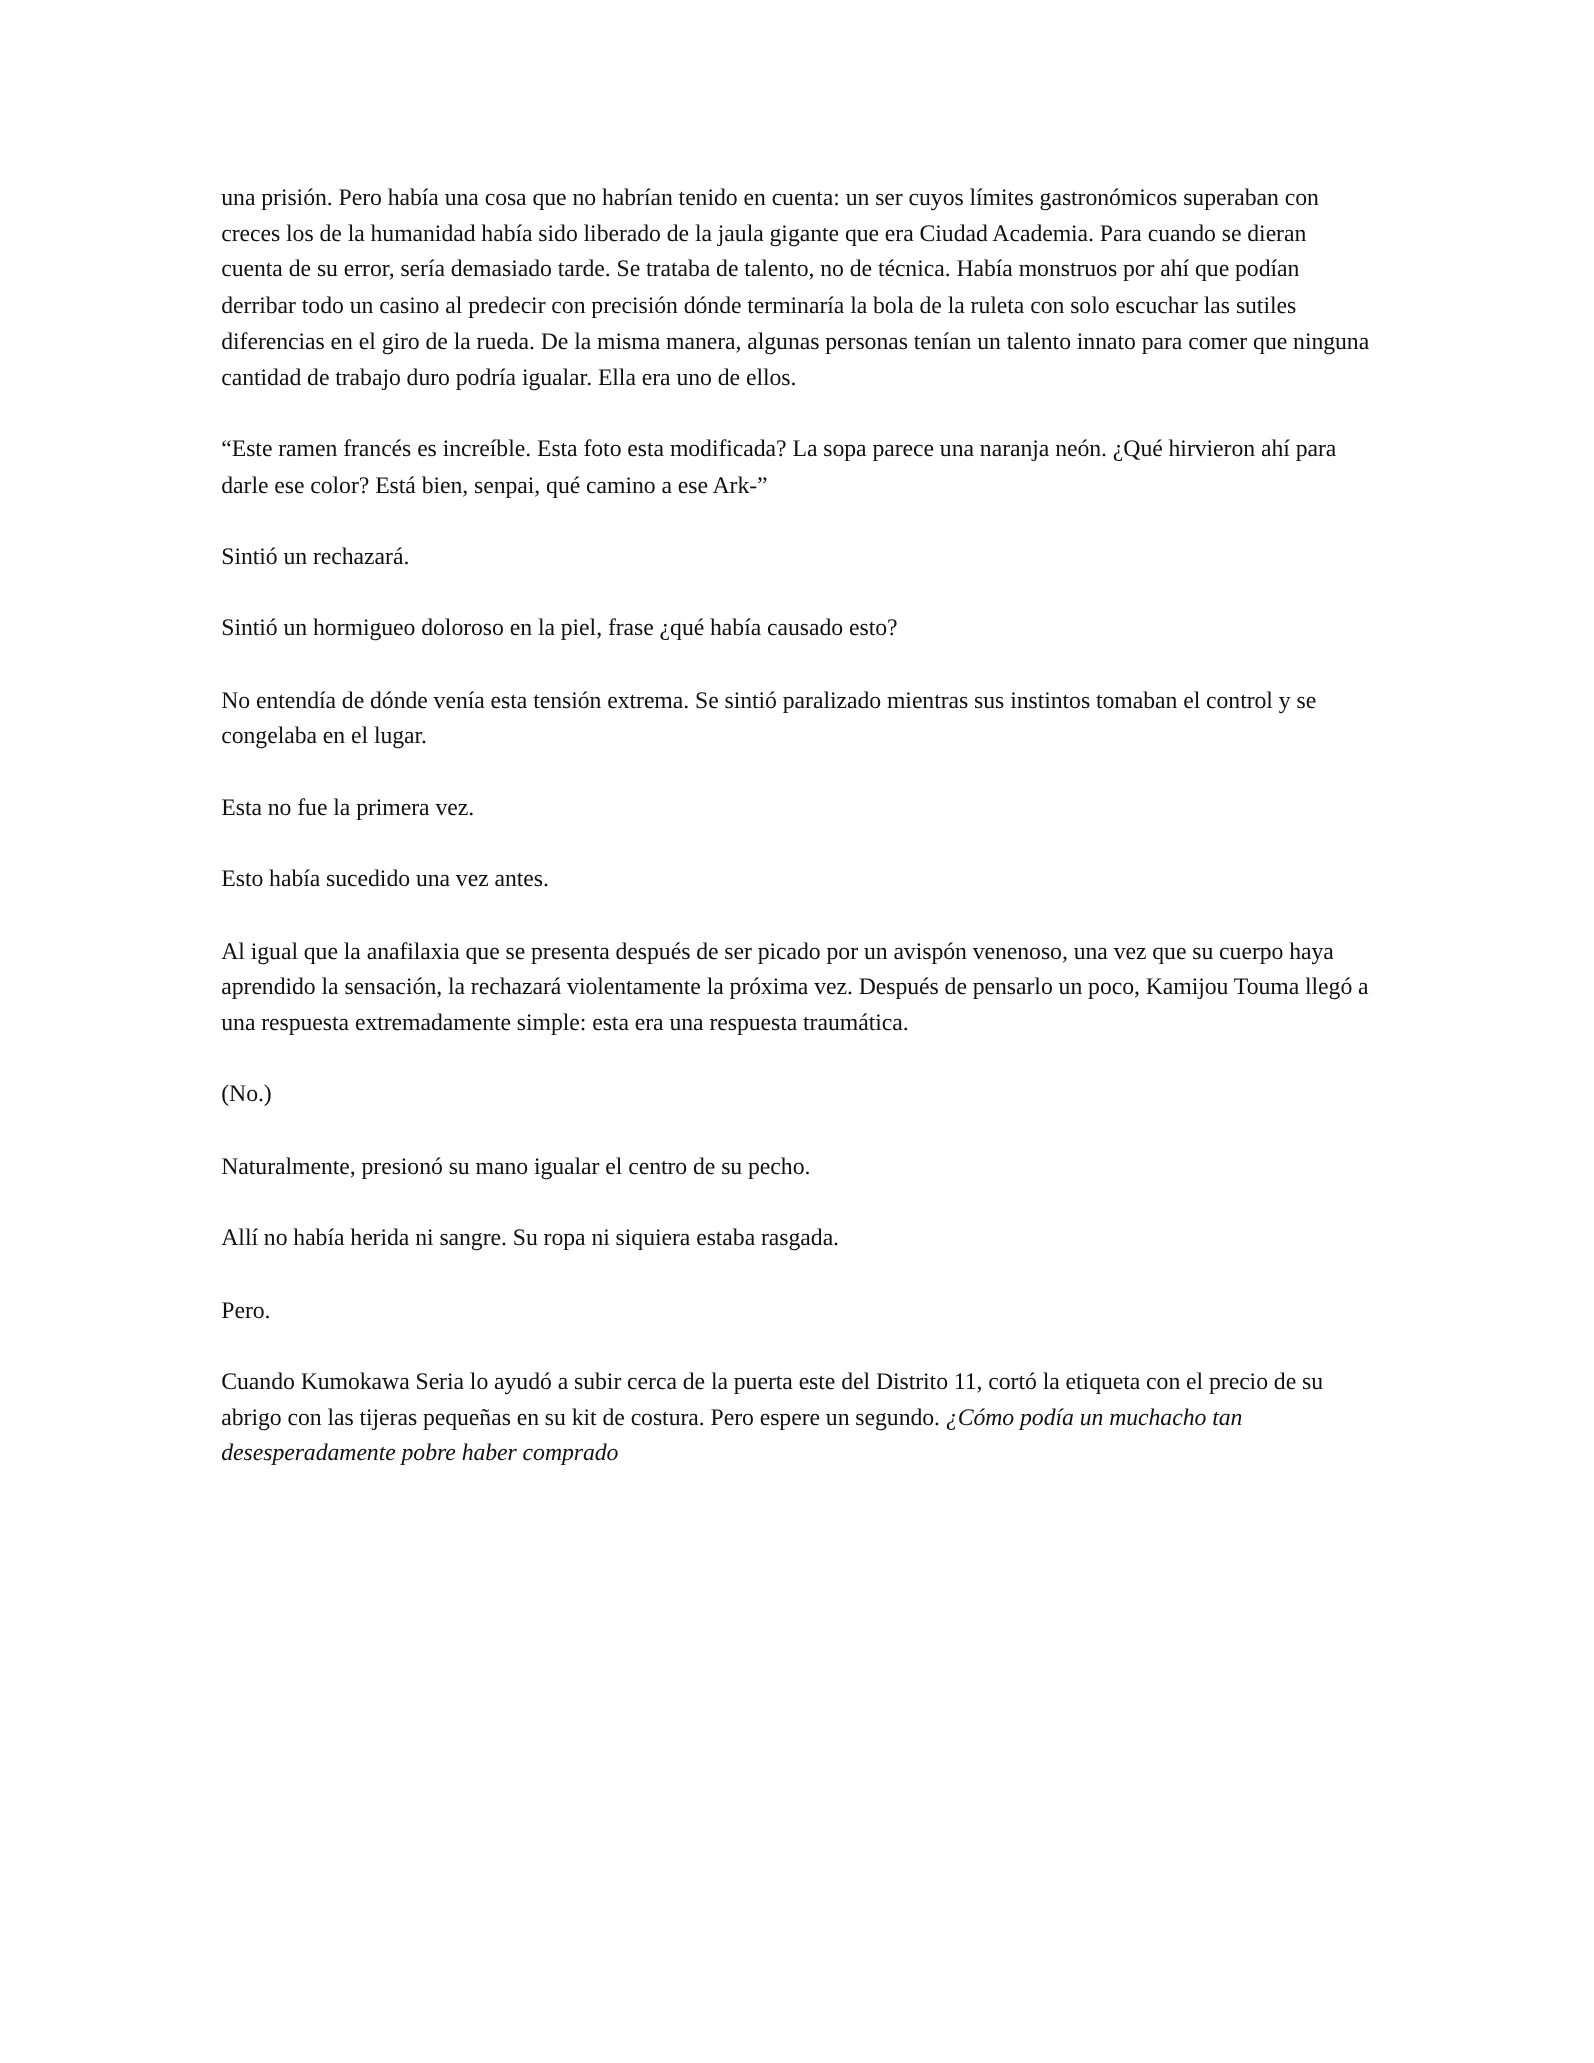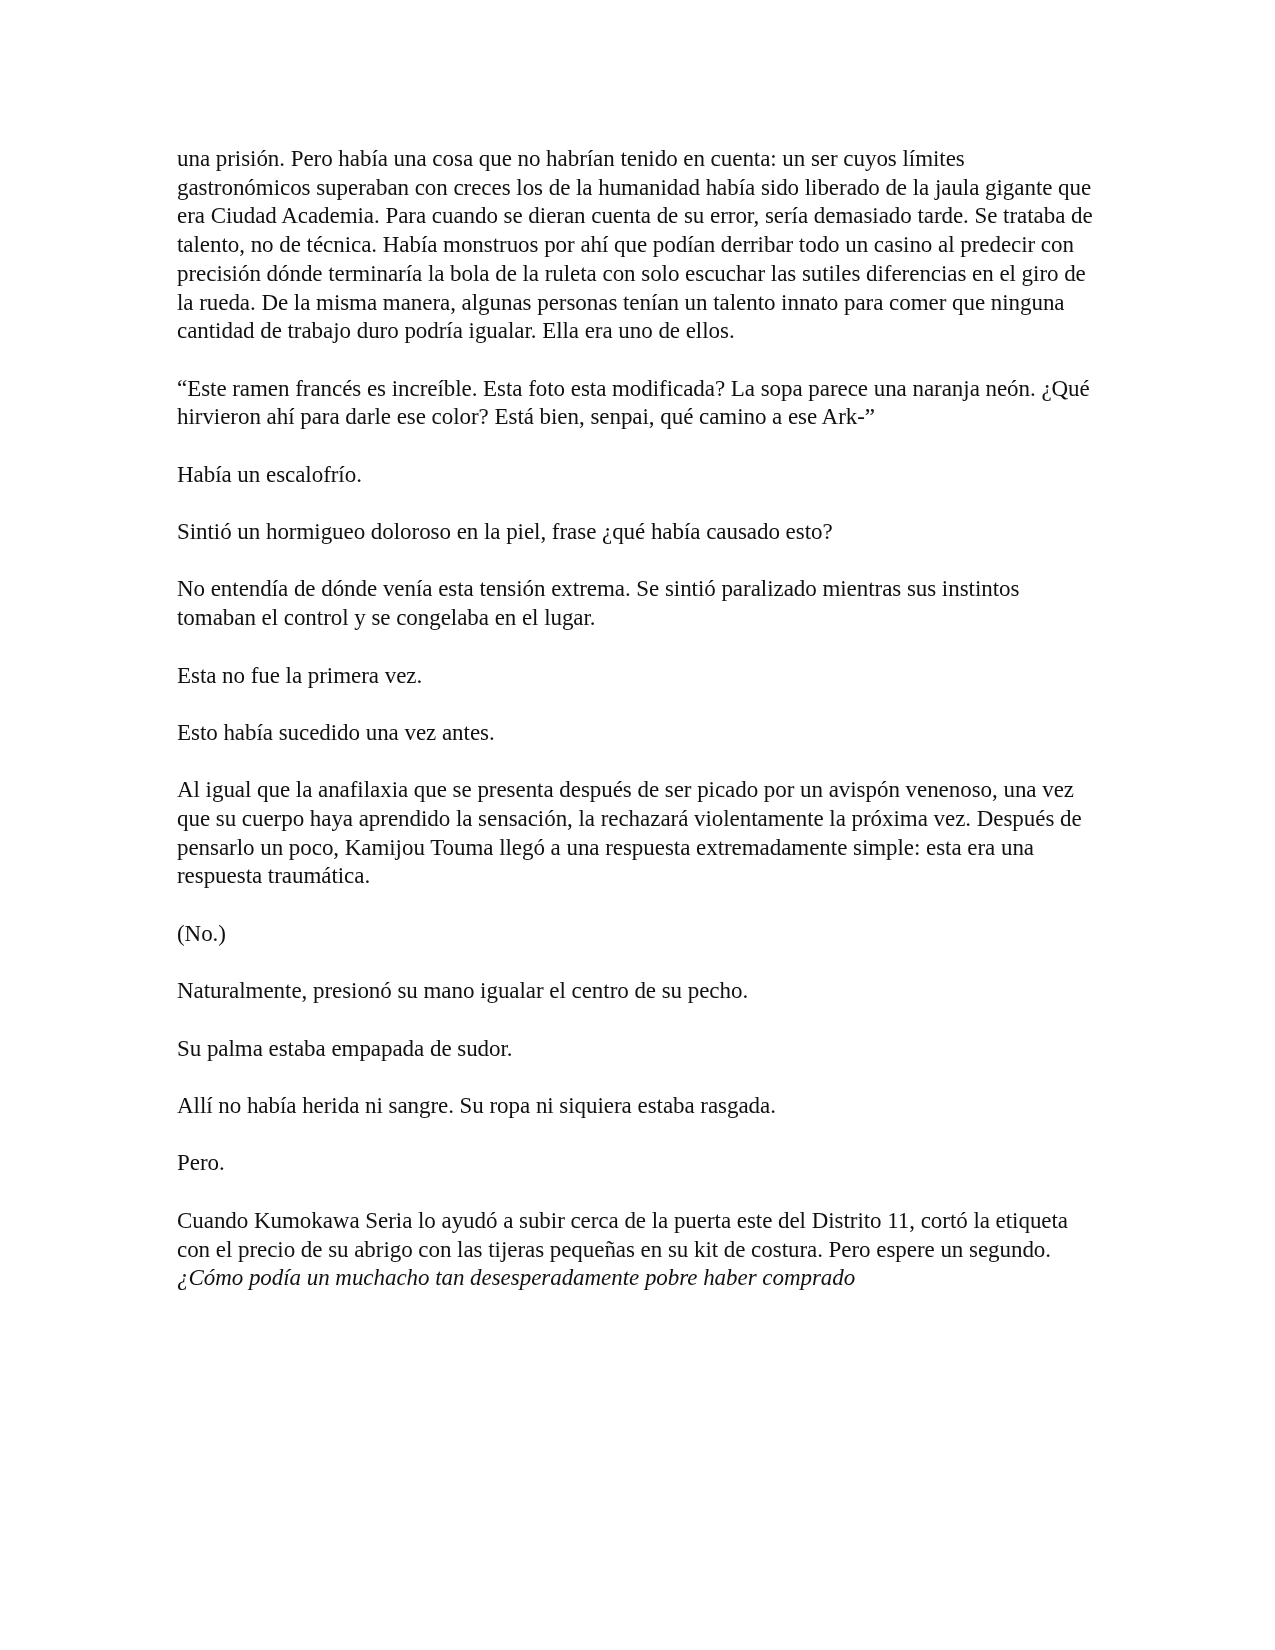--- a/index.html
+++ b/index.html
@@ -12,21 +12,21 @@
     height: 1650px;
     position: relative;
     overflow: hidden;
   }
   .page {
     position: absolute;
     left: 177px;
     top: 145px;
     width: 920px;
     font-family: "Liberation Serif", "DejaVu Serif", serif;
-    font-size: 23px;
+    font-size: 19px;
     line-height: 28.7px;
     color: #111111;
     letter-spacing: -0.05px;
   }
   .page p {
     margin: 0 0 28.7px 0;
     padding: 0;
   }
   .page p.last {
     margin-bottom: 0;
@@ -35,25 +35,24 @@
     font-style: italic;
     text-align: right;
   }
 </style>
 </head>
 <body>
 
 <div class="page">
   <p>una prisión. Pero había una cosa que no habrían tenido en cuenta: un ser cuyos límites gastronómicos superaban con creces los de la humanidad había sido liberado de la jaula gigante que era Ciudad Academia. Para cuando se dieran cuenta de su error, sería demasiado tarde. Se trataba de talento, no de técnica. Había monstruos por ahí que podían derribar todo un casino al predecir con precisión dónde terminaría la bola de la ruleta con solo escuchar las sutiles diferencias en el giro de la rueda. De la misma manera, algunas personas tenían un talento innato para comer que ninguna cantidad de trabajo duro podría igualar. Ella era uno de ellos.</p>
   <p>“Este ramen francés es increíble. Esta foto esta modificada? La sopa parece una naranja neón. ¿Qué hirvieron ahí para darle ese color? Está bien, senpai, qué camino a ese Ark-”</p>
-  <p>Había un escalofrío.</p>
+  <p>Sintió un rechazará.</p>
   <p>Sintió un hormigueo doloroso en la piel, frase ¿qué había causado esto?</p>
   <p>No entendía de dónde venía esta tensión extrema. Se sintió paralizado mientras sus instintos tomaban el control y se congelaba en el lugar.</p>
   <p>Esta no fue la primera vez.</p>
   <p>Esto había sucedido una vez antes.</p>
   <p>Al igual que la anafilaxia que se presenta después de ser picado por un avispón venenoso, una vez que su cuerpo haya aprendido la sensación, la rechazará violentamente la próxima vez. Después de pensarlo un poco, Kamijou Touma llegó a una respuesta extremadamente simple: esta era una respuesta traumática.</p>
   <p>(No.)</p>
   <p>Naturalmente, presionó su mano igualar el centro de su pecho.</p>
-  <p>Su palma estaba empapada de sudor.</p>
   <p>Allí no había herida ni sangre. Su ropa ni siquiera estaba rasgada.</p>
   <p>Pero.</p>
   <p class="last"><span>Cuando Kumokawa Seria lo ayudó a subir cerca de la puerta este del Distrito 11, cortó la etiqueta con el precio de su abrigo con las tijeras pequeñas en su kit de costura. Pero espere un segundo. </span><span class="italic">¿Cómo podía un muchacho tan desesperadamente pobre haber comprado</span></p>
 </div>
 
 </body></html>

